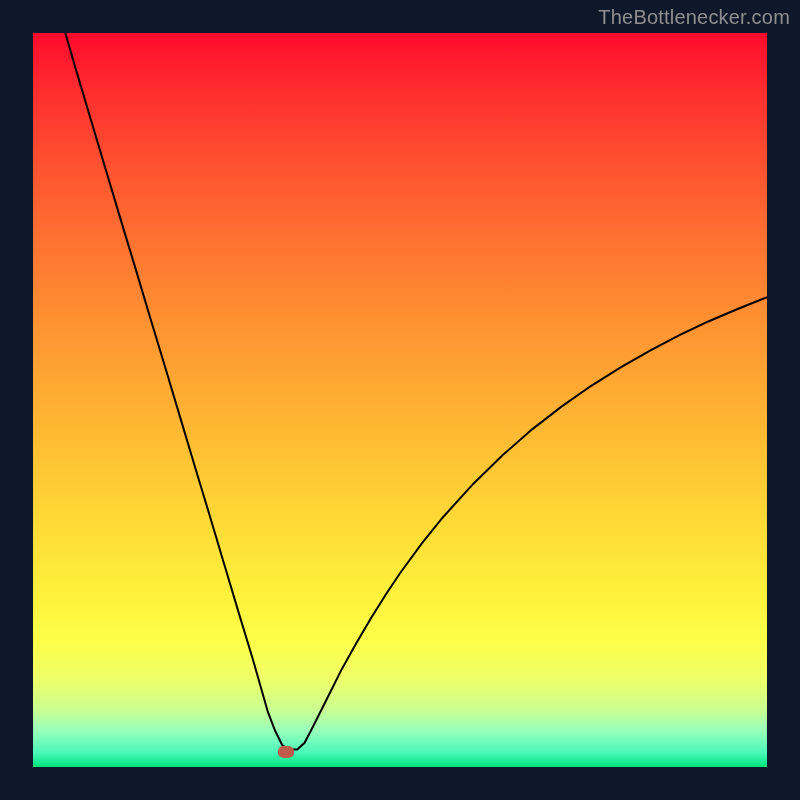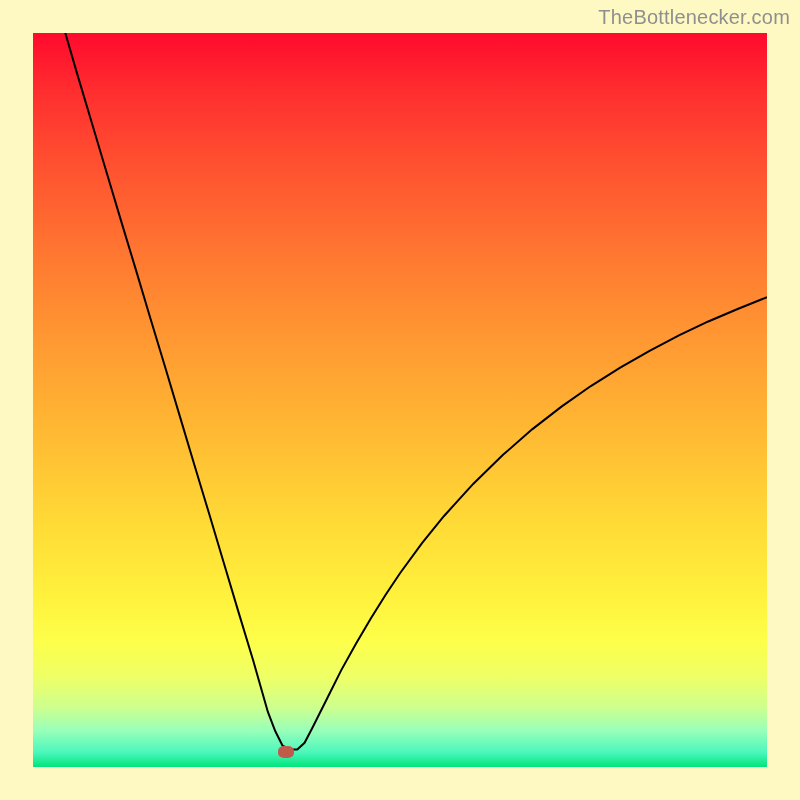--- a/index.html
+++ b/index.html
@@ -10,21 +10,21 @@
     overflow: hidden;
     background: #000;
     font-family: Arial, Helvetica, sans-serif;
   }
   .frame {
     position: absolute;
     left: 0;
     top: 0;
     width: 800px;
     height: 800px;
-    background: #fef9c3;
+    background: #0f172a;
   }
   .plot-area {
     position: absolute;
     left: 33px;
     top: 33px;
     width: 734px;
     height: 734px;
     overflow: hidden;
   }
   .gradient {

